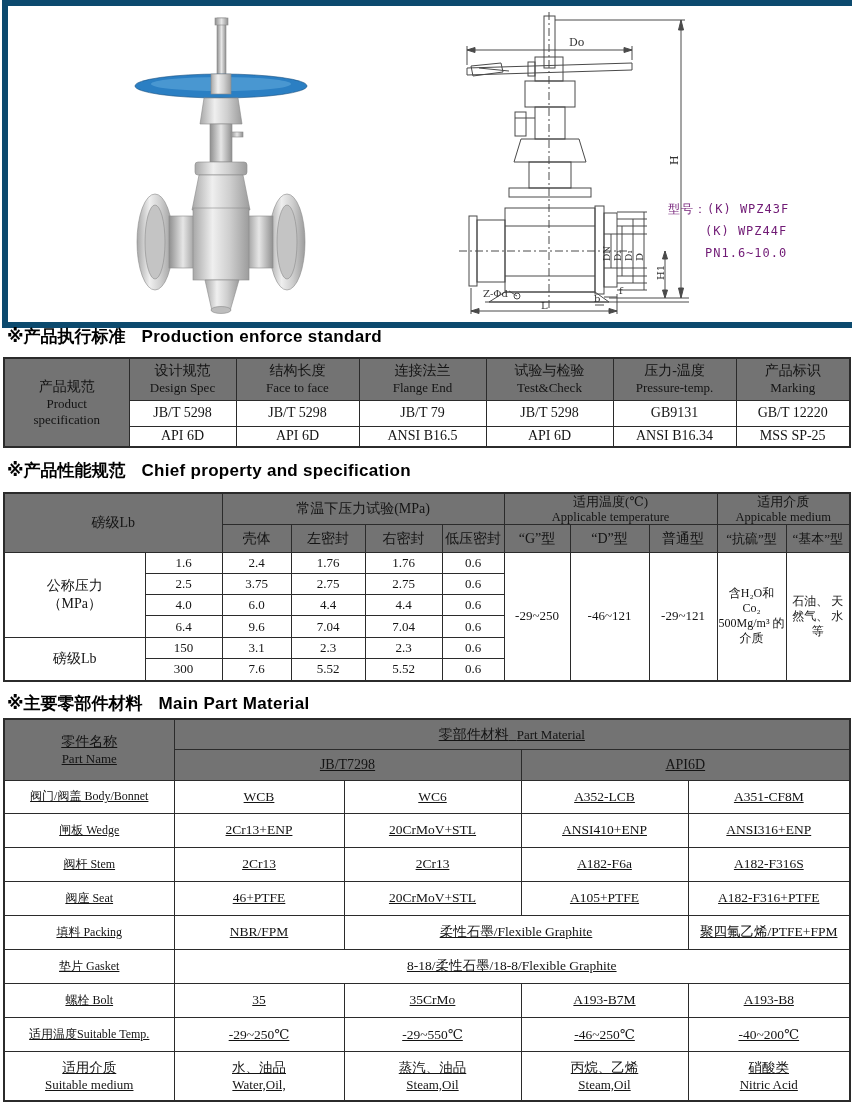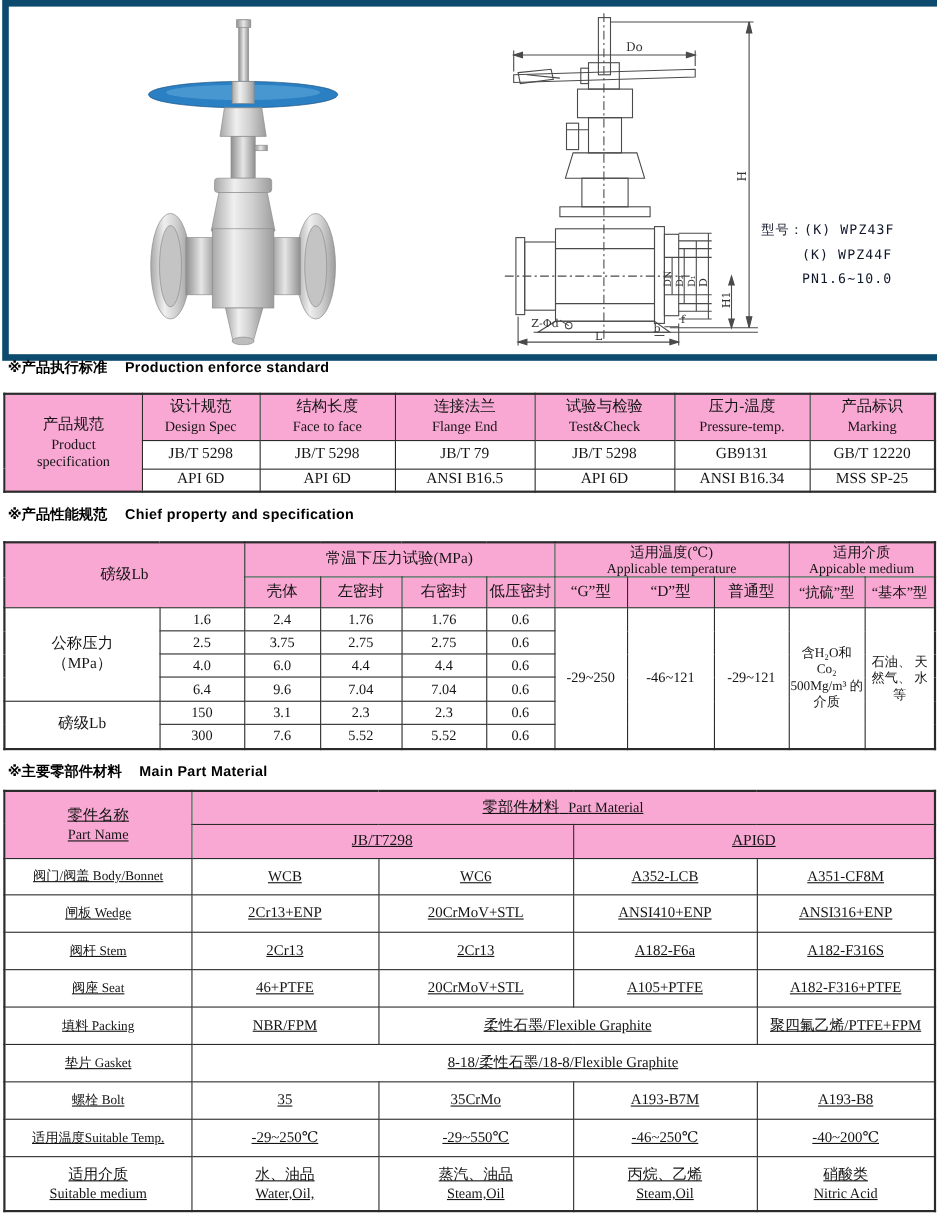--- a/index.html
+++ b/index.html
@@ -3,32 +3,32 @@
 <meta charset="utf-8">
 <style>
   html,body{margin:0;padding:0;background:#fff;}
   .page{position:relative;width:852px;height:1104px;background:#fff;overflow:hidden;
         font-family:"Liberation Serif","DejaVu Serif",serif;color:#111;}
   
   .img-box{position:absolute;left:2px;top:0px;width:847px;height:316px;border:6px solid #0c4a6e;background:#fff;}
   .photo{position:absolute;left:95px;top:8px;width:230px;height:300px;}
   .draw{position:absolute;left:441px;top:4px;width:252px;height:306px;}
   .model-info{position:absolute;left:660px;top:192px;font-family:"DejaVu Sans Mono","Liberation Mono",monospace;
-              font-size:12px;line-height:22px;color:#0f172a;letter-spacing:1px;white-space:nowrap;margin-left:24px;}
+              font-size:12px;line-height:22px;color:#701a75;letter-spacing:1px;white-space:nowrap;}
   .model-info .ind{padding-left:37px;}
   
   .sech{position:absolute;left:7px;font-family:"Liberation Sans","DejaVu Sans",sans-serif;
-        font-weight:bold;font-size:13px;color:#000;white-space:nowrap;}
+        font-weight:bold;font-size:17px;color:#000;white-space:nowrap;}
   .sech .en{margin-left:16px;letter-spacing:0.3px;}
   
   table.t{position:absolute;left:3px;border-collapse:collapse;table-layout:fixed;background:#fff;
           font-family:"Liberation Serif","DejaVu Serif",serif;color:#141414;border:2px solid #2b2b2b;}
   table.t td,table.t th{border:1px solid #2b2b2b;text-align:center;vertical-align:middle;
           padding:0 1px;overflow:hidden;font-weight:normal;}
-  .hd{background:#f9a8d4;}
+  .hd{background:#737373;}
   .zh1{font-size:14px;line-height:18px;}
   .en1{font-size:13px;line-height:16px;}
   .v1{font-size:14px;}
   .zh2{font-size:13px;line-height:16px;}
   .en2{font-size:12.5px;line-height:14px;}
   .v2{font-size:13px;}
   .small2{font-size:12px;line-height:15px;}
   .lbl3{font-size:12px;}
   .v3{font-size:13.5px;}
   .l1{font-size:13.5px;line-height:18px;}

